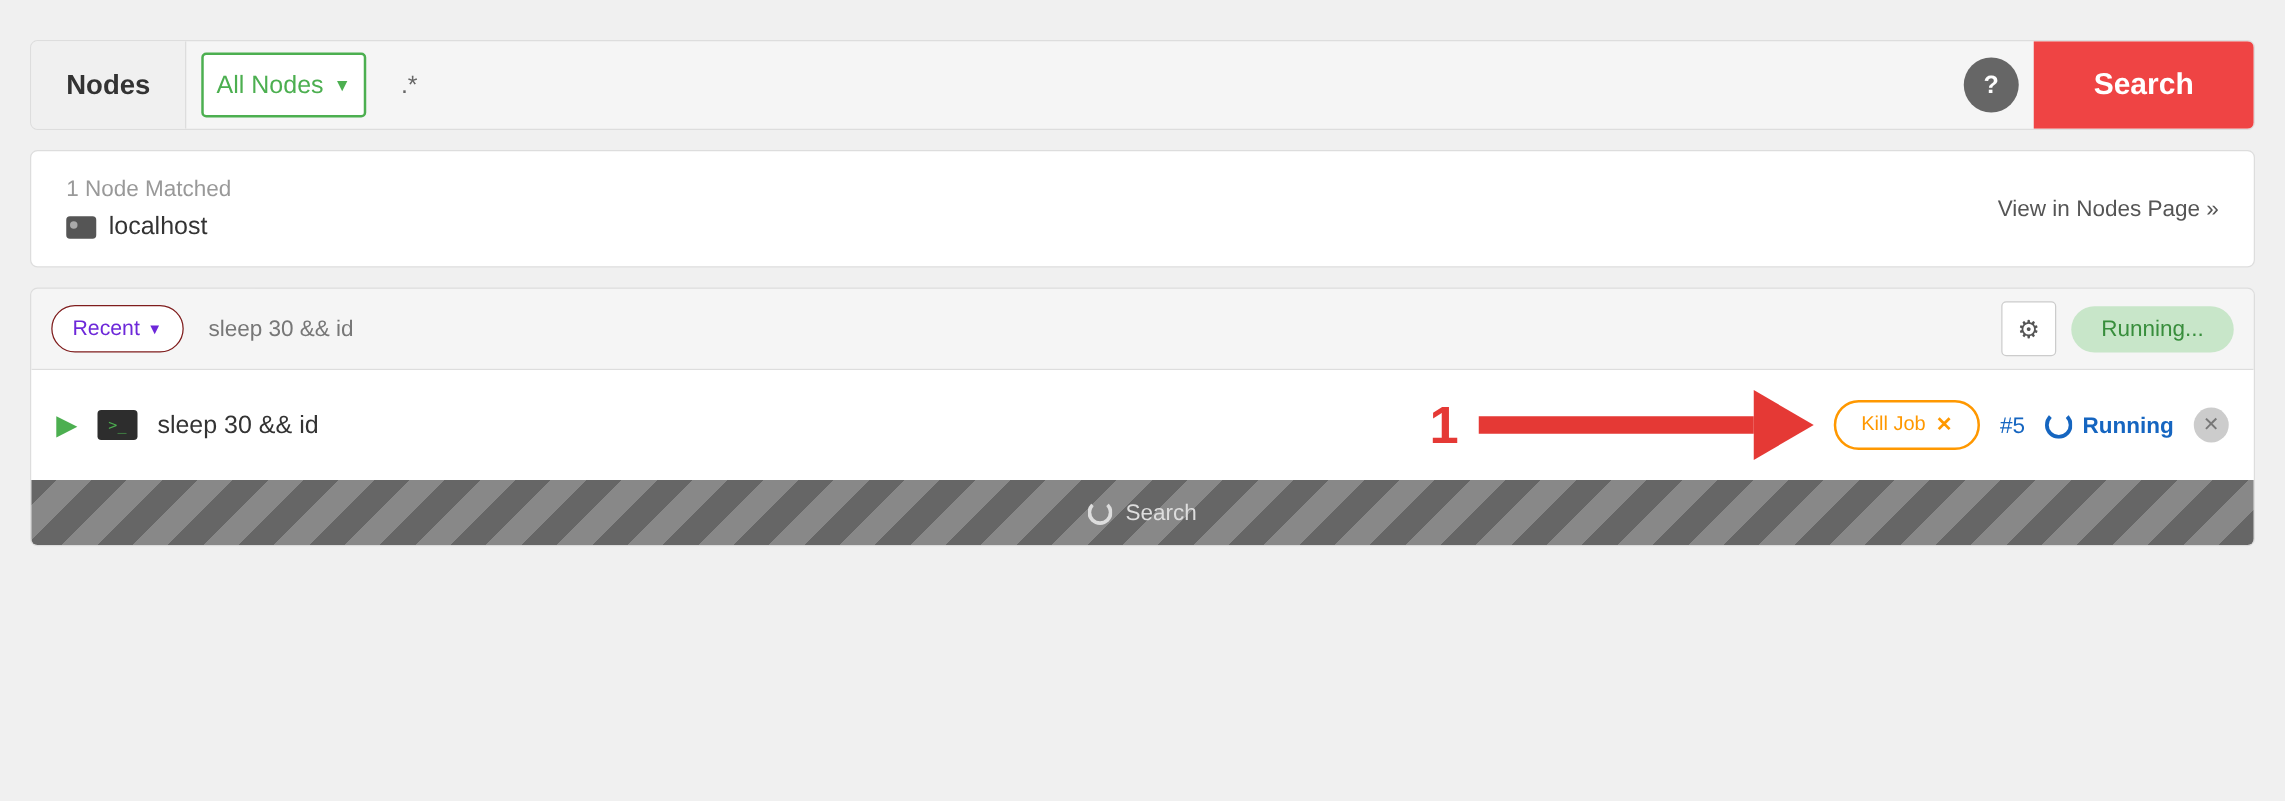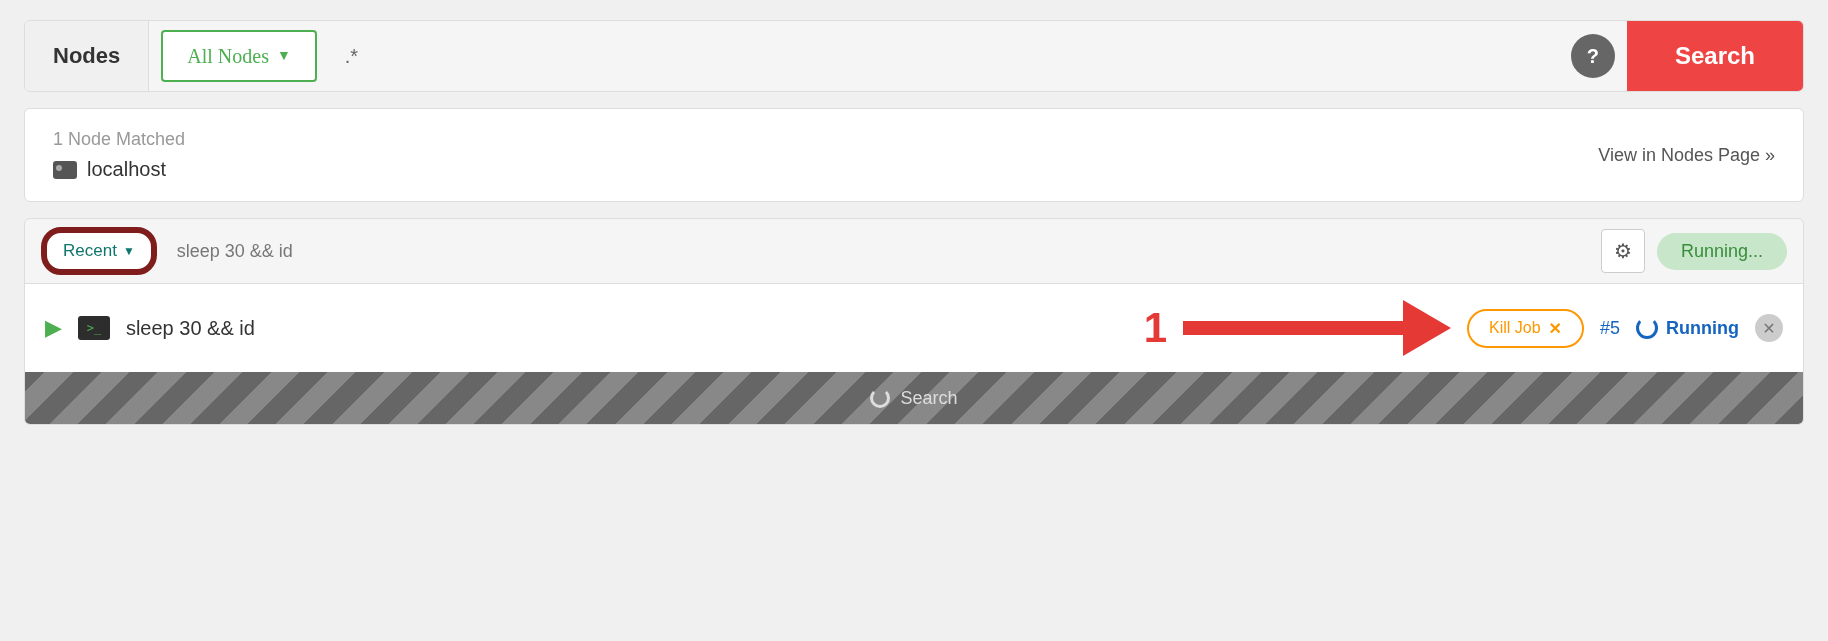--- a/index.html
+++ b/index.html
@@ -5,21 +5,21 @@
     * { box-sizing: border-box; margin: 0; padding: 0; }
     body {
       font-family: -apple-system, BlinkMacSystemFont, "Segoe UI", Helvetica, Arial, sans-serif;
       background: #f0f0f0;
       padding: 20px;
       min-width: 1828px;
     }
 
     .page-container {
       max-width: 1780px;
-      margin: 0 auto;
+      margin: 12px auto;
     }
 
     
     .search-bar {
       display: flex;
       align-items: center;
       background: #f5f5f5;
       border: 1px solid #ddd;
       border-radius: 6px;
       margin-bottom: 16px;
@@ -33,34 +33,33 @@
       font-weight: 600;
       color: #333;
       border-right: 1px solid #ddd;
       height: 100%;
       display: flex;
       align-items: center;
       background: #f0f0f0;
     }
 
     .all-nodes-dropdown {
-      padding: 0 24px;
+      padding: 0 10px;
       font-size: 20px;
       font-weight: 500;
       color: #4caf50;
       border: 2px solid #4caf50;
       border-radius: 4px;
       margin: 0 12px;
       height: 52px;
       display: flex;
       align-items: center;
       gap: 8px;
       cursor: pointer;
       background: white;
-      font-family: Liberation Serif, serif;
     }
 
     .all-nodes-dropdown .chevron {
       font-size: 14px;
       color: #4caf50;
     }
 
     .search-input {
       flex: 1;
       border: none;
@@ -169,24 +168,24 @@
       display: flex;
       align-items: center;
       padding: 0 16px;
       height: 64px;
       gap: 12px;
     }
 
     .recent-dropdown {
       padding: 8px 16px;
       background: white;
-      border: 6px solid #7f1d1d;
+      border: 1px solid #7f1d1d;
       border-radius: 20px;
       font-size: 17px;
-      color: #0f766e;
+      color: #6d28d9;
       cursor: pointer;
       display: flex;
       align-items: center;
       gap: 6px;
     }
 
     .command-input-display {
       flex: 1;
       font-size: 18px;
       color: #777;

